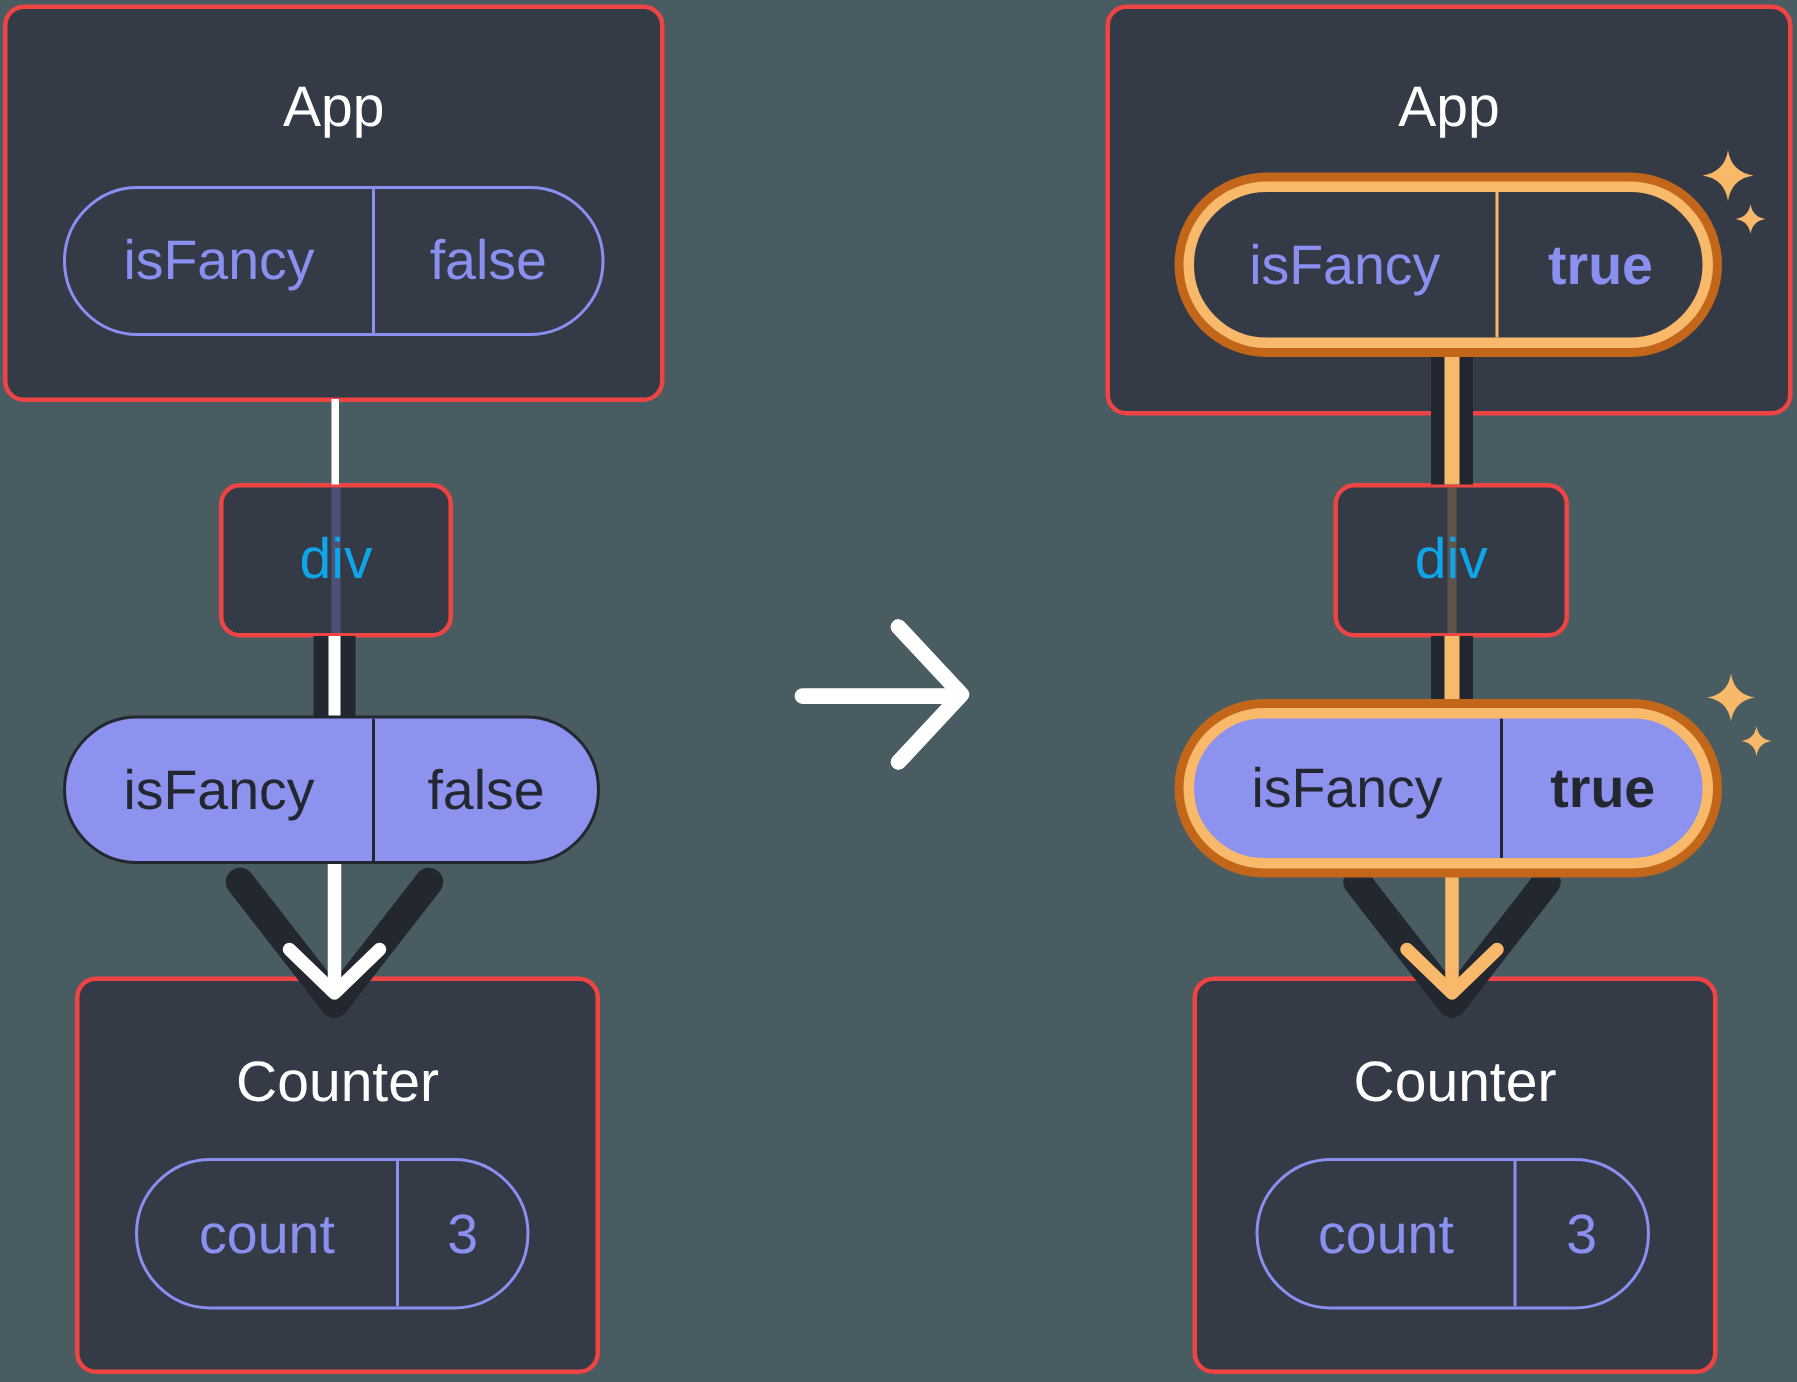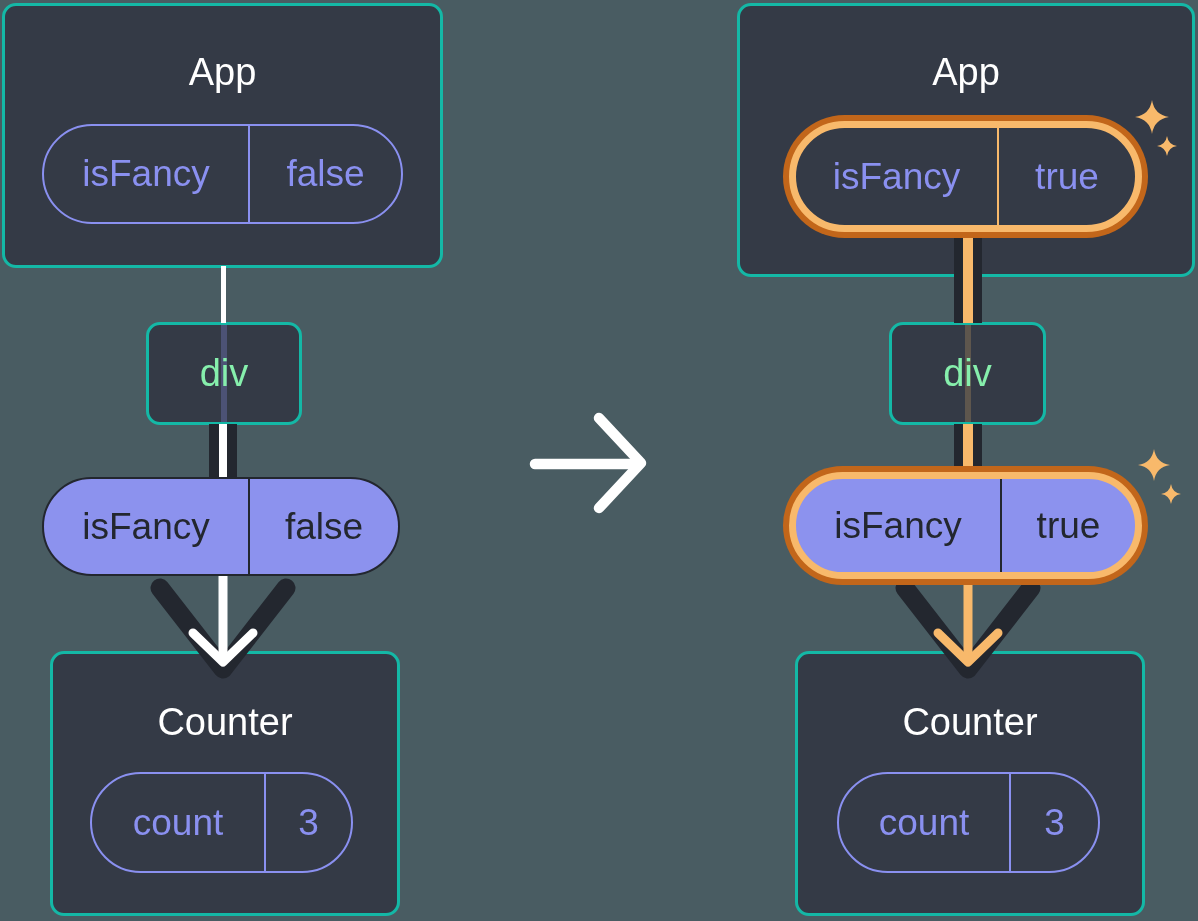--- a/index.html
+++ b/index.html
@@ -3,48 +3,48 @@
 <meta charset="utf-8">
 <style>
   html,body{margin:0;padding:0;background:#495C62;}
   .stage{
     position:relative;width:1198px;height:921px;overflow:hidden;
     background:#495C62;
     font-family:"Liberation Sans", sans-serif;
     -webkit-font-smoothing:antialiased;
   }
   .card{
-    position:absolute;background:#343A46;border:3px solid #14b8a6;
+    position:absolute;background:#343A46;border:3px solid #ef4444;
     border-radius:14px;box-sizing:border-box;z-index:1;
   }
   .card-title{
     text-align:center;color:#fff;font-size:38px;font-weight:500;
     line-height:44px;height:44px;
   }
   .node{display:flex;align-items:center;justify-content:center;}
-  .node .node-label{position:relative;z-index:3;color:#86efac;font-size:38px;font-weight:500;}
+  .node .node-label{position:relative;z-index:3;color:#0ea5e9;font-size:38px;font-weight:500;}
   .ghost-line{position:absolute;top:0;bottom:0;width:6px;left:calc(50% - 3px);z-index:2;}
   .ghost-line.l{background:rgba(140,146,240,0.28);}
   .ghost-line.r{background:rgba(248,185,107,0.22);}
   .pill{
     position:absolute;display:flex;align-items:stretch;border-radius:999px;
     box-sizing:border-box;z-index:4;font-size:37px;overflow:hidden;
   }
   .pill .cell{display:flex;align-items:center;justify-content:center;text-align:center;}
   .pill .cell.grow{flex:1;}
   .pill-outline{border:2px solid #8A90F0;color:#8A90F0;}
   .pill-outline .cell + .cell{border-left:2px solid #8A90F0;}
   .pill-filled{background:#8C92EE;border:2px solid #23272F;color:#23272F;}
   .pill-filled .cell + .cell{border-left:2px solid #23272F;}
   .pill-fancy{border:7px solid #F8B96B;box-shadow:0 0 0 6px #C2661A;overflow:hidden;}
   .pill-fancy.on-dark{background:#343A46;color:#8A90F0;}
   .pill-fancy.on-dark .cell + .cell{border-left:2px solid #F8B96B;}
   .pill-fancy.on-purple{background:#8C92EE;color:#23272F;}
   .pill-fancy.on-purple .cell + .cell{border-left:2px solid #23272F;}
-  .bold{font-weight:400;}
+  .bold{font-weight:700;}
   .conn{position:absolute;z-index:3;}
   .conn .core{position:absolute;top:0;bottom:0;}
   .arrow-svg{position:absolute;z-index:3;}
   .sparkle{position:absolute;z-index:6;}
 </style>
 </head>
 <body>
 
 <div class="stage">
 

